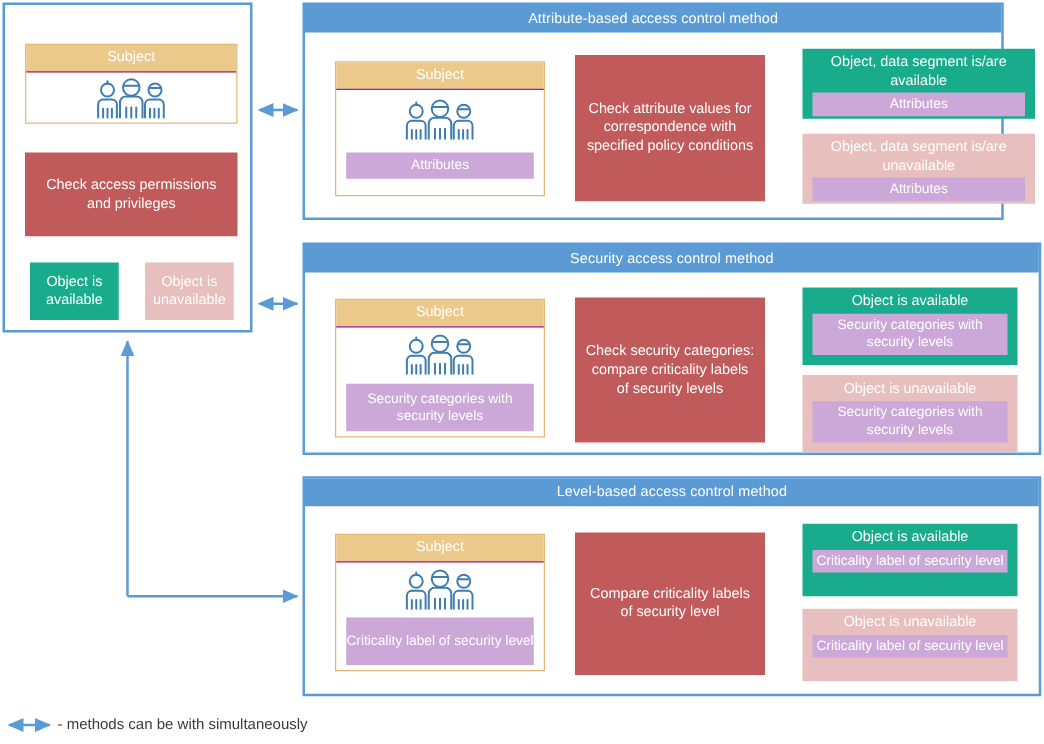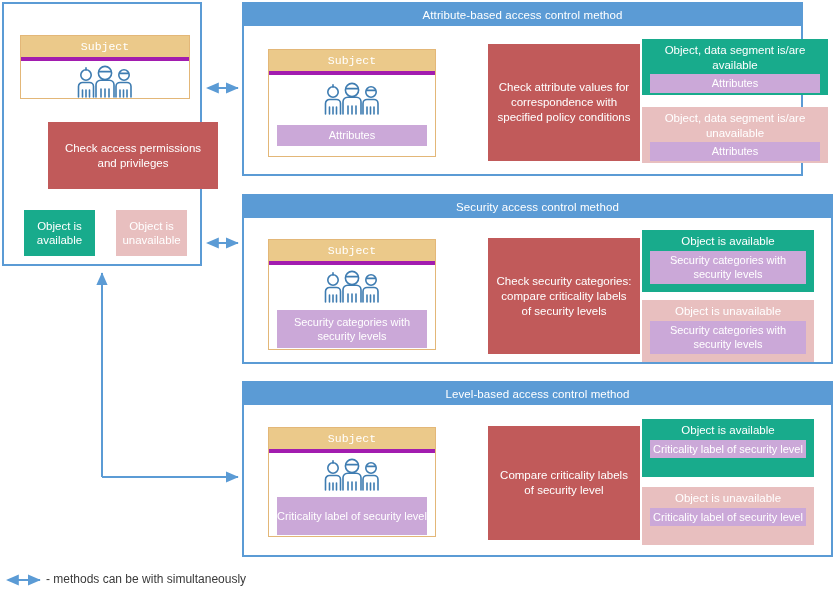--- a/index.html
+++ b/index.html
@@ -14,35 +14,35 @@
   .panel-title{
     position:absolute;left:0;top:0;right:0;height:22px;background:#5B9BD5;
     color:#ffffff;font-size:11.5px;line-height:22px;text-align:center;
     letter-spacing:.1px;
   }
 
   
   .subject{position:absolute;box-sizing:border-box;border:1px solid #E3B778;background:#ffffff;}
   .subject-head{
     background:#EBC98A;color:#ffffff;font-size:11.5px;text-align:center;
-    height:21px;line-height:21px;border-bottom:4px solid #a21caf;font-family:Liberation Mono, monospace;
+    height:21px;line-height:21px;border-bottom:1px solid #a21caf;
   }
   .subject-body{position:relative;height:calc(100% - 22px);}
   .people{position:absolute;left:50%;transform:translateX(-50%);}
   .tagbox{
     position:absolute;left:8px;right:8px;background:#CBA8D8;color:#ffffff;
     font-size:11px;line-height:14.5px;text-align:center;
     display:flex;align-items:center;justify-content:center;
   }
 
   
   .process{
     position:absolute;box-sizing:border-box;background:#C15A5A;color:#ffffff;
     font-size:11.5px;line-height:15px;text-align:center;
-    display:flex;align-items:center;justify-content:center;padding:4px 8px;margin-left:28px;
+    display:flex;align-items:center;justify-content:center;padding:4px 8px;
   }
 
   
   .result{position:absolute;box-sizing:border-box;padding:0;}
   .result.ok{background:#18AB8C;}
   .result.bad{background:#E8BFBF;}
   .result-title{
     color:#ffffff;font-size:11.5px;line-height:14.5px;text-align:center;
     padding:4px 6px 2px 6px;
   }

